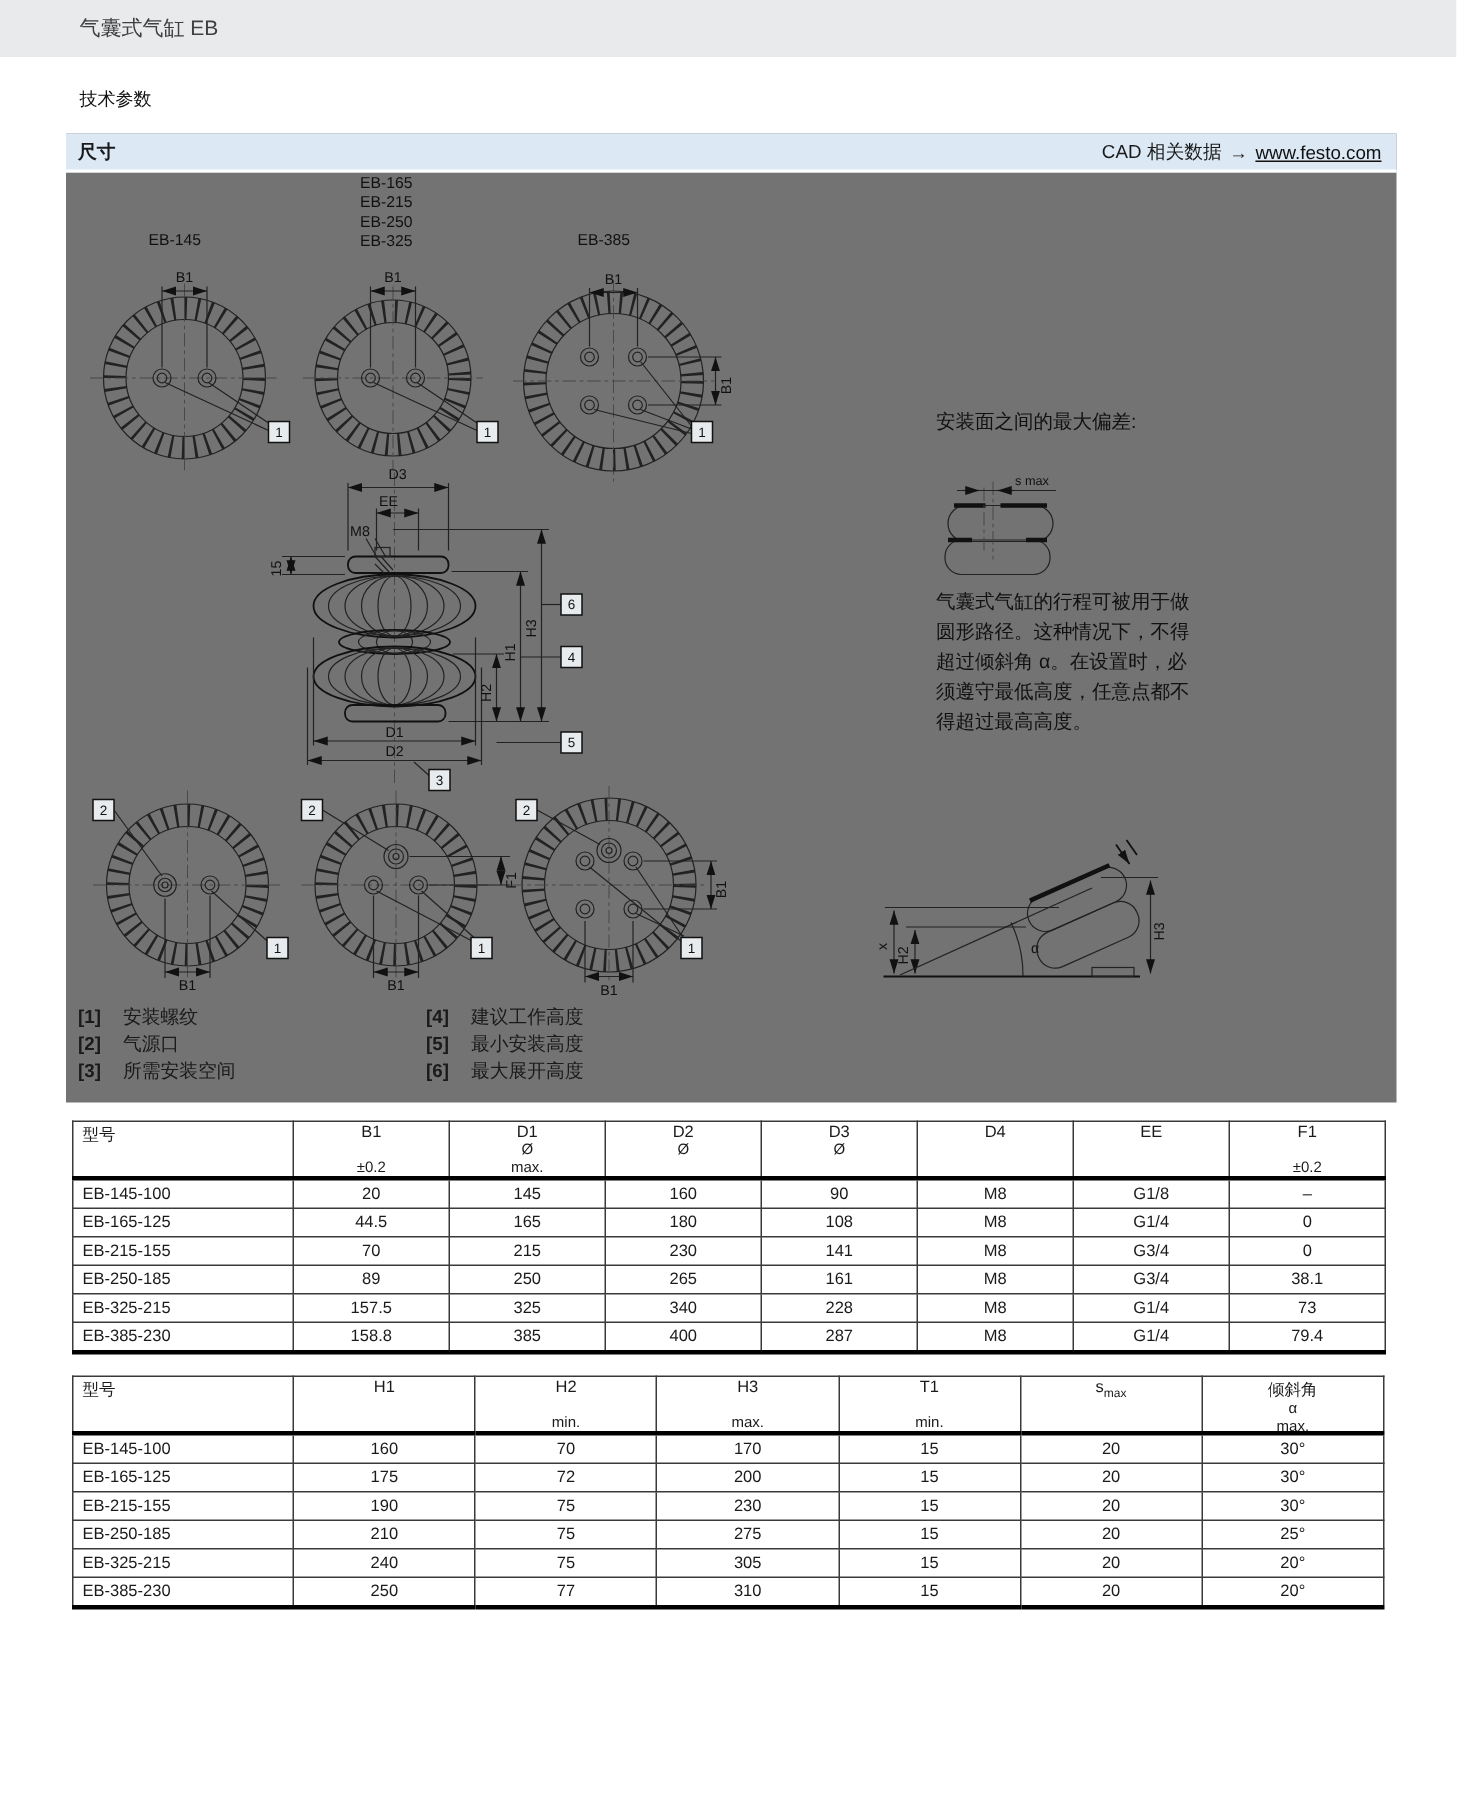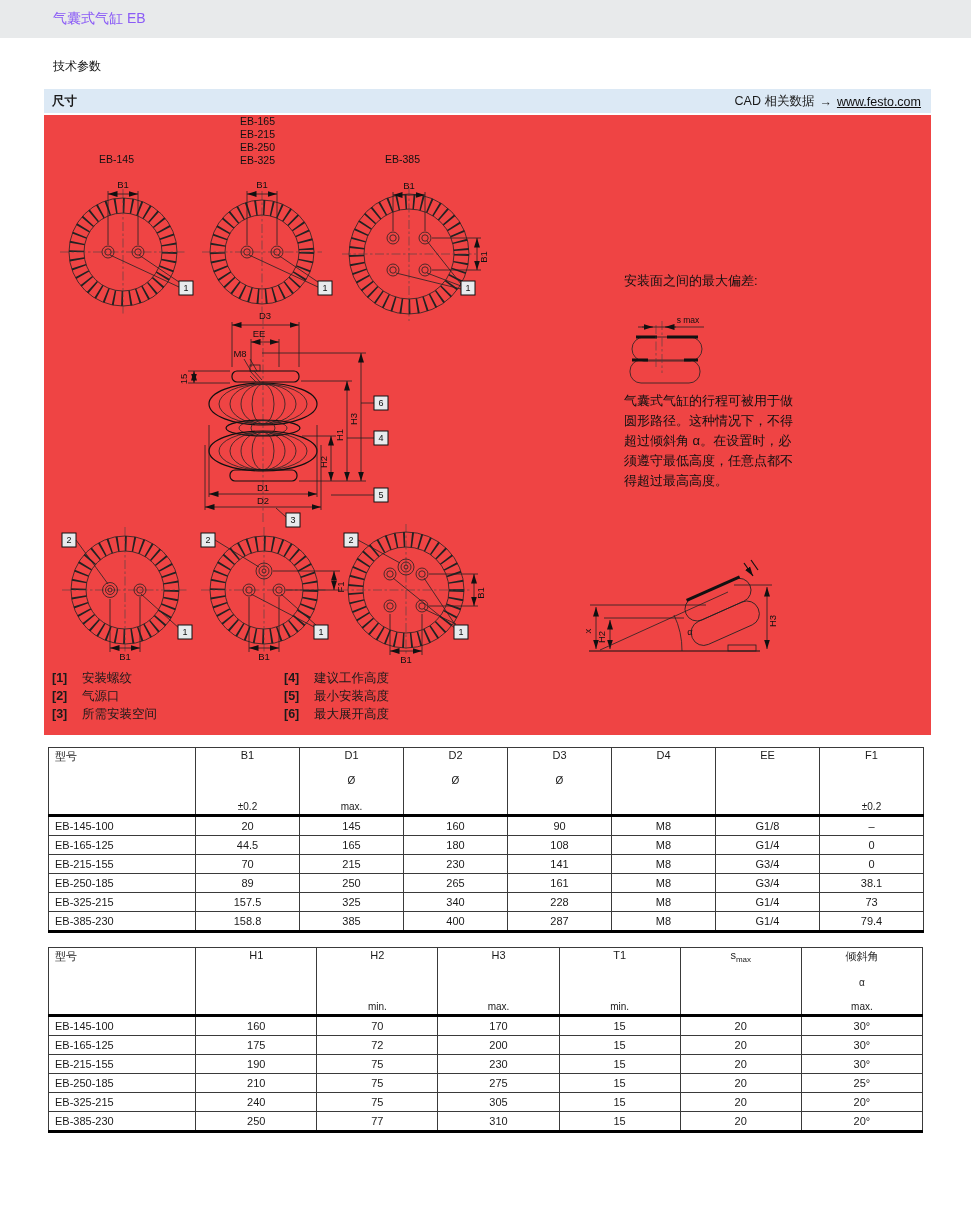--- a/index.html
+++ b/index.html
@@ -1,38 +1,38 @@
 <!DOCTYPE html>
 <html><head>
 <meta charset="utf-8">
 <style>
   html,body{margin:0;padding:0;background:#fff;}
   body{width:971px;height:1205px;font-family:"Liberation Sans","DejaVu Sans",sans-serif;color:#1a1a1a;position:relative;}
   .topband{height:38px;background:#e8eaeb;display:flex;align-items:center;}
-  .topband .t{margin-left:53px;font-size:14px;color:#8b5cf6;}
+  .topband .t{margin-left:53px;font-size:14px;color:#404040;}
   .sect-title{margin:20px 0 14px 53px;font-size:12px;color:#111;}
-  .panel{margin-left:44px;width:887px;background:#ef4444;}
+  .panel{margin-left:44px;width:887px;background:#737373;}
   .panel-head{display:flex;justify-content:space-between;align-items:center;background:#dcе9f5;background-color:#dce9f5;padding:4px 10px 3px 8px;border-bottom:2px solid #fff;font-size:12.5px;}
   .panel-head .left{font-weight:bold;}
   .panel-head .right{display:flex;gap:5px;align-items:center;margin-left:36px;}
   .panel-head a{color:#111;}
   .panel-sub{padding:3px 8px 3px;font-size:12.5px;border-bottom:1px solid #fff;}
   .canvas{position:relative;height:550px;}
   .canvas svg{position:absolute;left:0;top:0;}
   .legend{display:flex;padding:4px 8px 12px;font-size:12.5px;line-height:18px;}
   .legend .col{width:232px;}
   .legend .row{display:flex;}
   .legend .n{font-weight:bold;width:30px;}
   table{border-collapse:collapse;margin:12px 0 0 48px;width:875px;font-size:11px;table-layout:fixed;}
   th,td{border:1px solid #3a3a3a;padding:1px 6px;font-weight:normal;}
   thead th{border-bottom:3px solid #000;vertical-align:top;}
   td{height:16px;}
   td.c{text-align:center;}
   tbody tr:last-child td{border-bottom:3px solid #000;}
-  .hcell{display:flex;flex-direction:column;justify-content:space-between;height:64px;text-align:center;}
+  .hcell{display:flex;flex-direction:column;justify-content:space-between;height:34px;text-align:center;}
   .hcell .l1{font-size:11px;}
   .hcell .l2,.hcell .l3{font-size:10px;min-height:12px;}
   .hcell.left{text-align:left;}
   sub{font-size:8px;}
   
   .thin{stroke:#222;stroke-width:0.8;fill:none;}
   .med{stroke:#111;stroke-width:1.2;fill:none;}
   .ticks{stroke:#222;fill:none;stroke-width:15;stroke-dasharray:1.7 6.4;}
   .cl{stroke:#444;stroke-width:0.6;fill:none;stroke-dasharray:9 2.5 2.5 2.5;}
   .dim{stroke:#222;stroke-width:0.8;fill:none;marker-start:url(#as);marker-end:url(#ae);}

